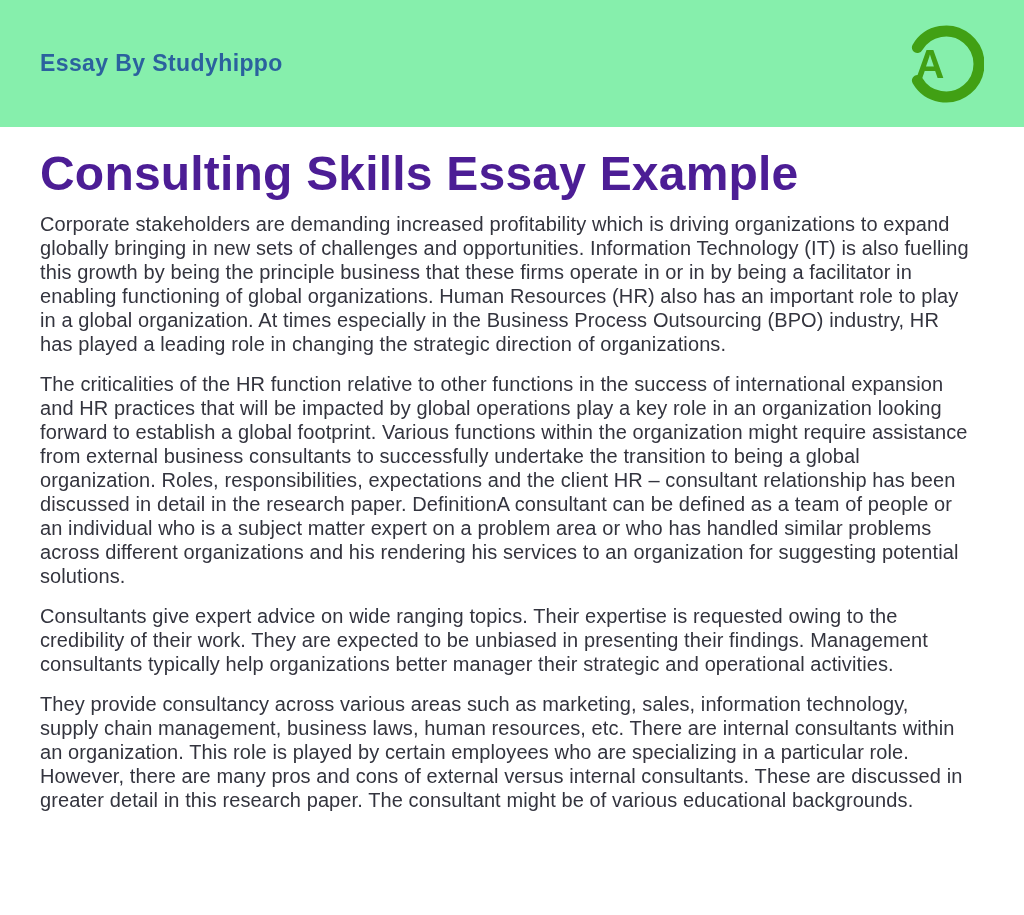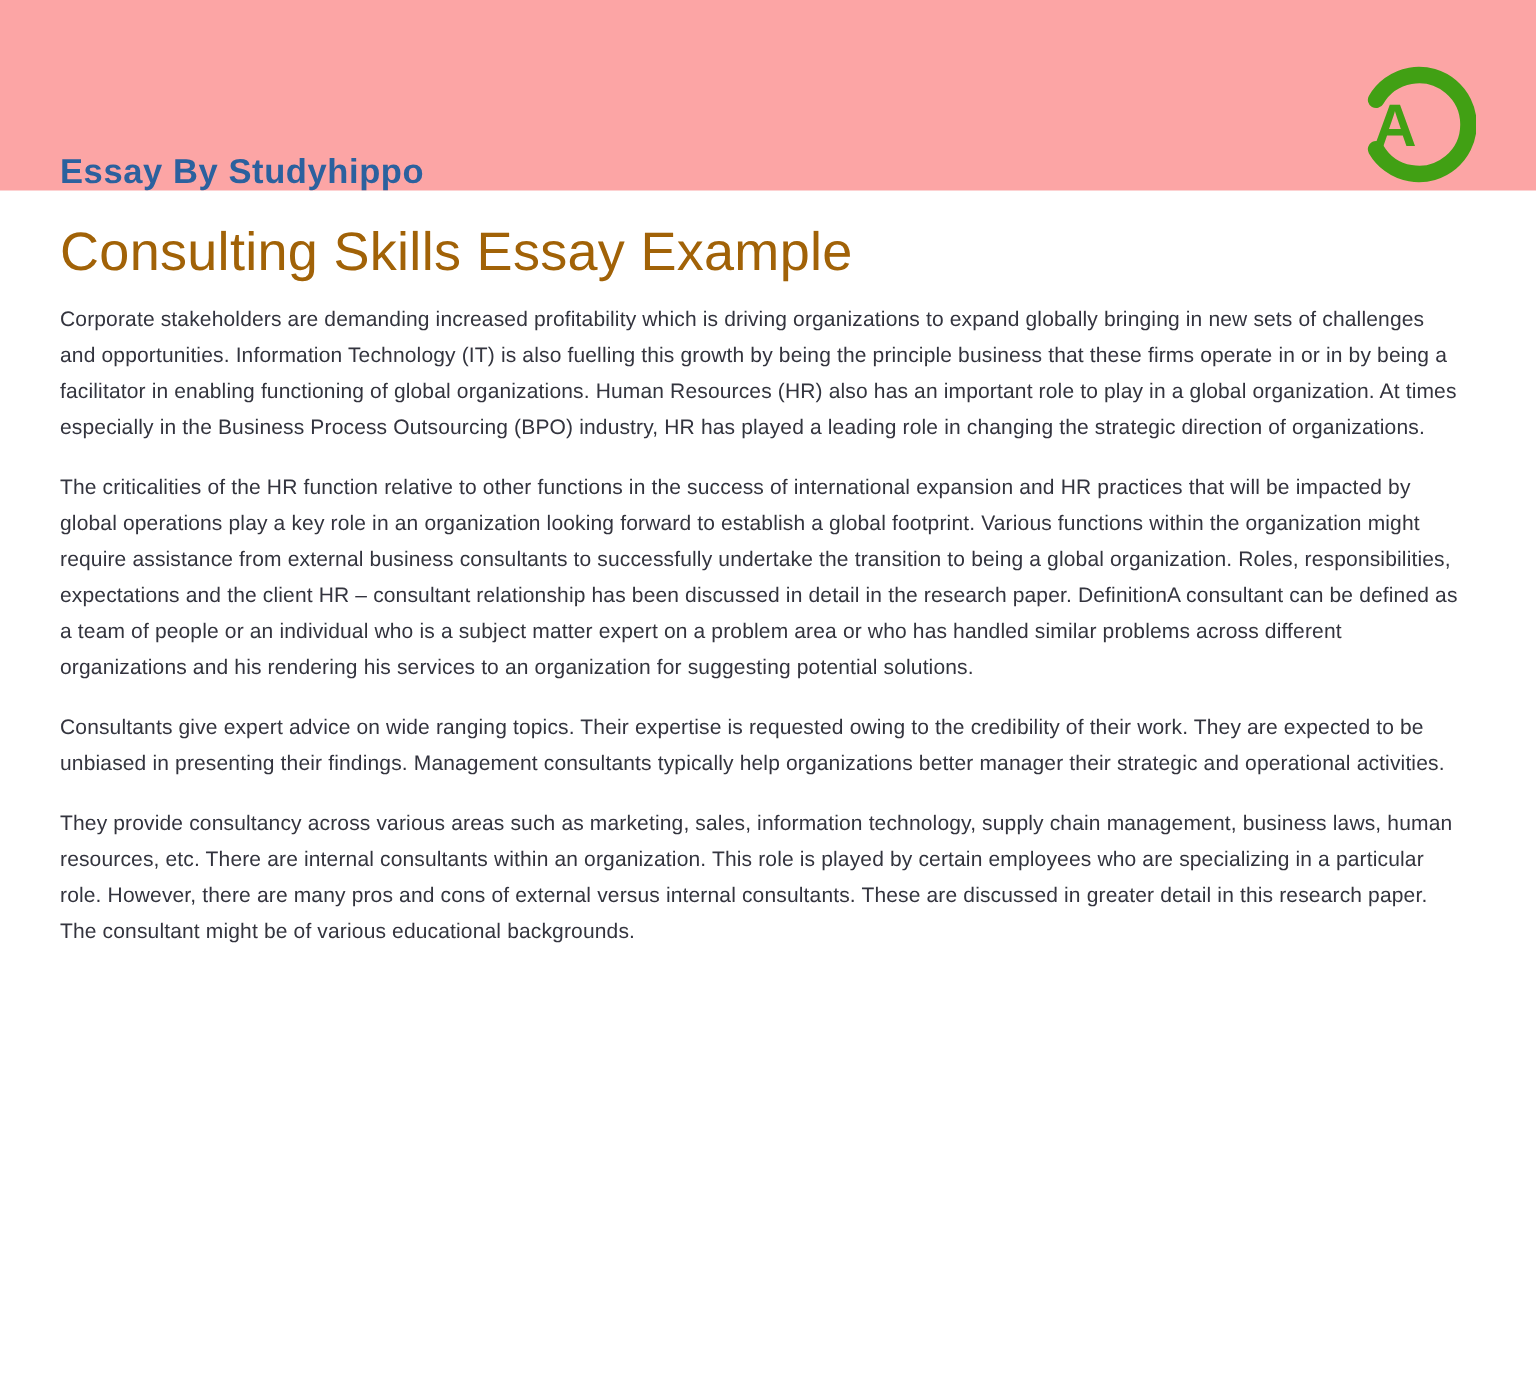--- a/index.html
+++ b/index.html
@@ -8,23 +8,23 @@
     padding: 0;
     width: 1024px;
     height: 915px;
     background: #ffffff;
     font-family: "Liberation Sans", sans-serif;
     overflow: hidden;
   }
   .header {
     width: 100%;
     height: 127px;
-    background: #fca5a5;
+    background: #86efac;
     display: flex;
-    align-items: flex-end;
+    align-items: center;
     justify-content: space-between;
     padding: 0 40px;
   }
   .header-left { display: flex; flex-direction: column; }
   .site-title {
     color: #2b619e;
     font-size: 23px;
     font-weight: 700;
     letter-spacing: 0.4px;
     line-height: 1.15;
@@ -35,29 +35,29 @@
     letter-spacing: 0.2px;
     margin-top: 13px;
     text-decoration: none;
   }
   .logo-wrap { width: 80px; height: 88px; flex: 0 0 auto; }
   .main {
     padding: 0 40px;
   }
   .essay-title {
     margin: 23px 0 14px 0;
-    font-size: 36px;
-    font-weight: 400;
-    color: #a16207;
+    font-size: 48px;
+    font-weight: 700;
+    color: #4c1d95;
     letter-spacing: 0.2px;
     line-height: 1.0;
   }
   .essay-paragraph {
     margin: 0 12px 16px 0;
-    font-size: 14px;
+    font-size: 20px;
     line-height: 24px;
     color: #33343e;
     letter-spacing: 0.1px;
   }
 </style>
 </head>
 <body>
 
 <div class="header">
   <div class="header-left">

